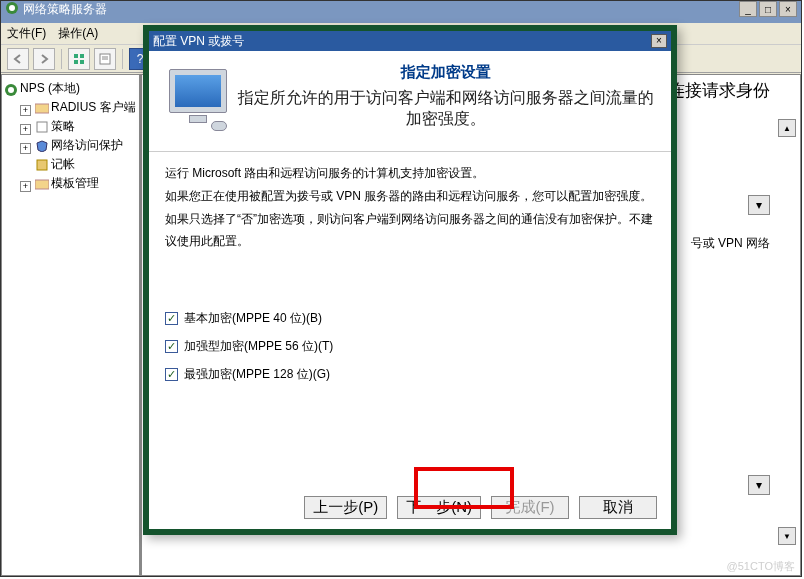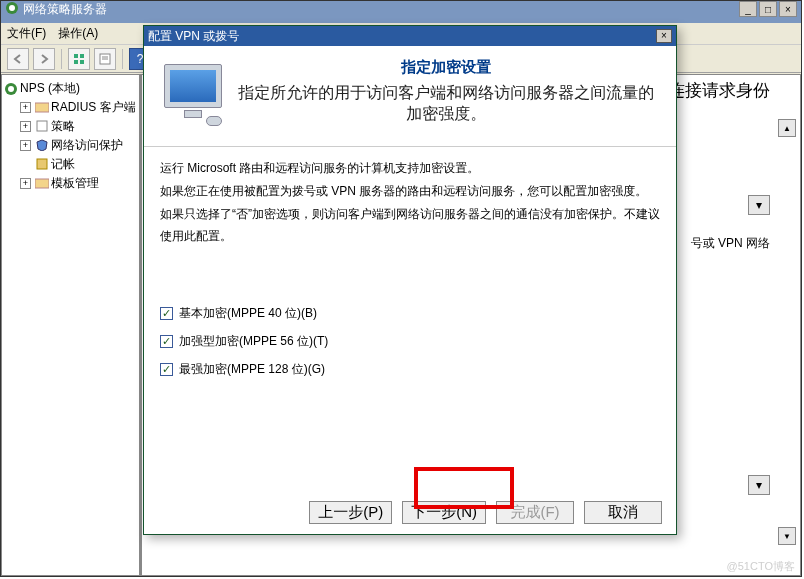--- a/index.html
+++ b/index.html
@@ -28,36 +28,36 @@
   }
   .menubar { height: 22px; background: #ece9d8; display:flex; align-items:center; padding:0 6px; gap:12px; border-bottom:1px solid #ccc;}
   .toolbar { height: 28px; background: #ece9d8; display:flex; align-items:center; padding:0 6px; gap:4px; border-bottom:1px solid #a0a0a0;}
   .tool-btn { width:22px; height:22px; border:1px solid #b0b0b0; background:#f4f4f4; display:flex; align-items:center; justify-content:center;}
   .tool-sep { width:1px; height:20px; background:#bbb; margin:0 2px;}
   .body-area { position:absolute; top:73px; left:0; right:0; bottom:0; display:flex; }
   .tree-pane {
     width: 140px; background:#fff; border:1px solid #888; border-right:2px solid #888;
     padding:4px 2px; font-size:12px; overflow:hidden;
   }
-  .tree-node { display:flex; align-items:center; gap:2px; padding:1px 0; white-space:nowrap;}
+  .tree-node { display:flex; align-items:flex-end; gap:2px; padding:1px 0; white-space:nowrap;}
   .tree-toggle { width:11px; height:11px; border:1px solid #888; font-size:9px; line-height:9px; text-align:center; margin-right:2px; background:#fff;}
   .tree-icon { width:14px; height:14px; display:inline-block; }
   .tree-children { margin-left: 16px; }
   .content-pane { flex:1; background:#fff; border:1px solid #888; position:relative; padding:10px; }
   .scroll-up, .scroll-down { position:absolute; right:4px; width:18px; height:18px; background:#e8e8e8; border:1px solid #888; display:flex; align-items:center; justify-content:center; font-size:8px;}
   .scroll-up { top: 44px; }
   .scroll-down { bottom: 30px; }
   .content-text-r { position:absolute; right:30px; top:4px; font-size:17px;}
   .content-text-mid { position:absolute; right:30px; top:160px; font-size:12px;}
   .content-combo { position:absolute; right:30px; top:120px; width:22px; height:20px; border:1px solid #888; background:#e8e8e8; display:flex; align-items:center; justify-content:center;}
   .content-combo2 { position:absolute; right:30px; bottom:80px; width:22px; height:20px; border:1px solid #888; background:#e8e8e8; display:flex; align-items:center; justify-content:center;}
 
   .dialog {
     position:absolute; left:142px; top:24px; width:534px; height:510px;
-    background:#fff; border:1px solid #14532d; box-shadow: 4px 4px 10px rgba(0,0,0,.3);
+    background:#fff; border:6px solid #14532d; box-shadow: 4px 4px 10px rgba(0,0,0,.3);
   }
   .dlg-title {
     height:20px; background:linear-gradient(#2a5aa0,#2a5aa0);
     color:#fff; display:flex; align-items:center; padding:0 4px; font-size:12px;
   }
   .dlg-title .t { flex:1; }
   .dlg-close { width:16px; height:14px; background:#d4d0c8; border:1px solid #555; color:#000; font-size:10px; text-align:center; line-height:12px;}
   .dlg-header {
     display:flex; padding: 12px 14px 18px 14px; border-bottom:1px solid #ccc;text-align:center;
   }

